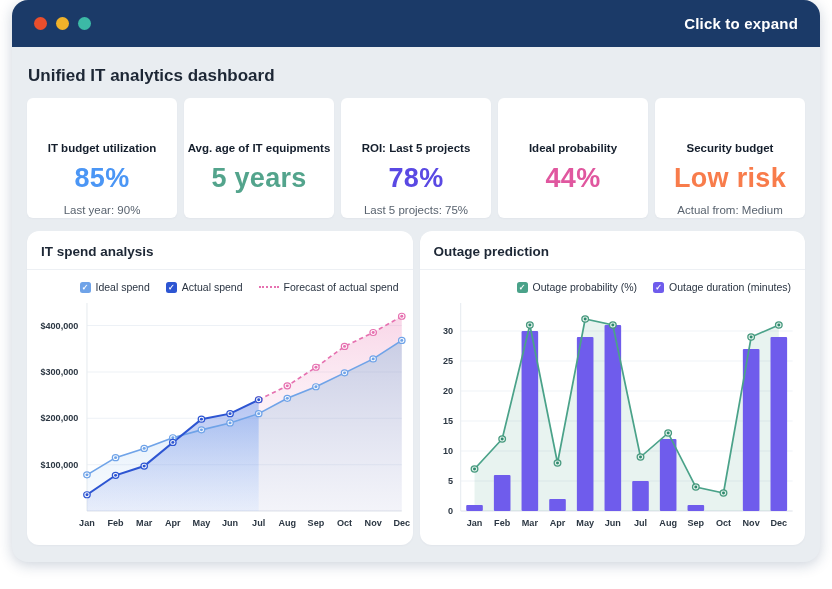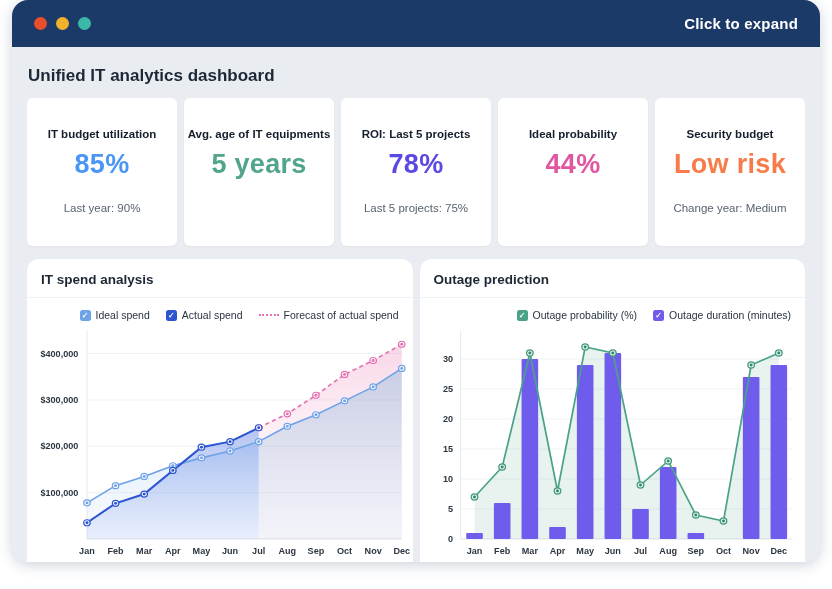--- a/index.html
+++ b/index.html
@@ -17,27 +17,27 @@
   .titlebar{
     height:47px;background:#1b3a68;display:flex;align-items:center;
     padding:0 22px;box-sizing:border-box;
   }
   .dots{display:flex;gap:9px;align-items:center;}
   .dot{width:13px;height:13px;border-radius:50%;display:inline-block;cursor:pointer;}
   .expand{margin-left:auto;color:#ffffff;font-size:15px;font-weight:600;cursor:pointer;letter-spacing:.2px;}
   .dash-title{padding:19px 16px 12px 16px;font-size:17px;font-weight:700;color:#1d2735;}
   .kpi-row{display:flex;gap:7px;padding:0 15px;}
   .kpi-card{
-    flex:1;background:#ffffff;border-radius:6px;height:148px;
-    text-align:center;padding-top:30px;box-sizing:border-box;
+    flex:1;background:#ffffff;border-radius:6px;height:120px;
+    text-align:center;padding-top:44px;box-sizing:border-box;
     box-shadow:0 1px 2px rgba(40,60,90,.04);
   }
   .kpi-label{font-size:11.5px;font-weight:700;color:#141e2c;}
   .kpi-value{font-size:27px;font-weight:800;margin-top:9px;letter-spacing:.3px;}
-  .kpi-sub{font-size:11.5px;color:#59636f;margin-top:22px;}
+  .kpi-sub{font-size:11.5px;color:#59636f;margin-top:10px;}
   .charts-row{display:flex;gap:7px;padding:13px 15px 0 15px;}
   .chart-card{
     flex:1;background:#ffffff;border-radius:12px;height:314px;
     box-sizing:border-box;box-shadow:0 1px 2px rgba(40,60,90,.04);
     overflow:hidden;
   }
   .chart-header{
     padding:13px 14px 10px 14px;font-size:13.5px;font-weight:700;color:#1d2735;
     border-bottom:1px solid #edf0f4;
   }
@@ -84,21 +84,21 @@
         <div class="kpi-sub">Last 5 projects: 75%</div>
       </div>
       <div class="kpi-card">
         <div class="kpi-label">Ideal probability</div>
         <div class="kpi-value" style="color: rgb(224, 87, 159);">44%</div>
         <div class="kpi-sub"></div>
       </div>
       <div class="kpi-card">
         <div class="kpi-label">Security budget</div>
         <div class="kpi-value" style="color: rgb(248, 124, 75);">Low risk</div>
-        <div class="kpi-sub">Change year: Medium</div>
+        <div class="kpi-sub">Actual from: Medium</div>
       </div>
     </div>
 
     <div class="charts-row">
       <div class="chart-card">
         <div class="chart-header">IT spend analysis</div>
         <div class="legend-row">
           <span class="legend-item">
             <span class="checkbox" style="background: rgb(111, 163, 232);">✓</span>
             <span>Ideal spend</span>

